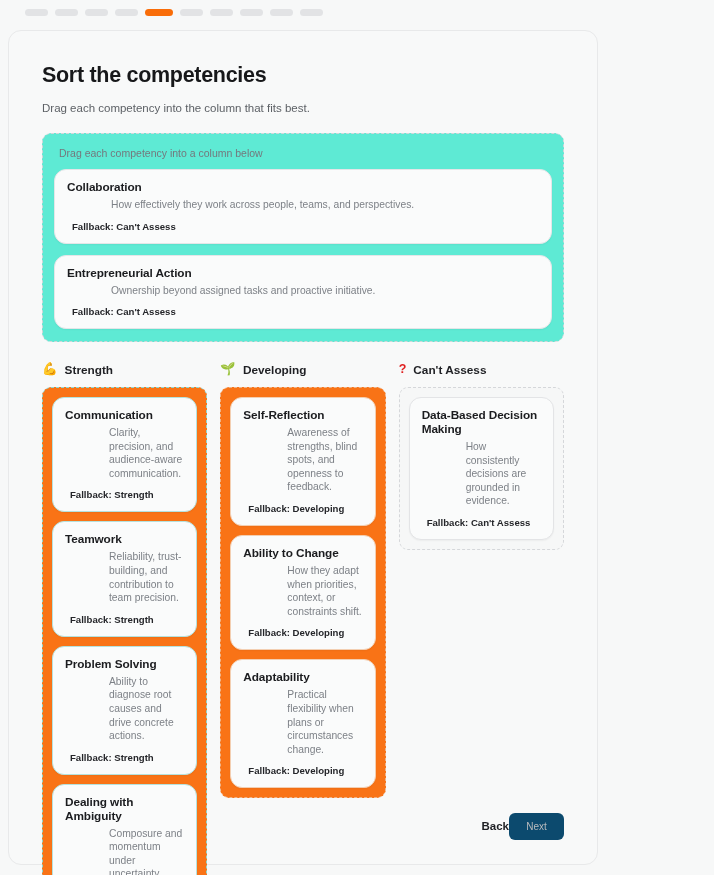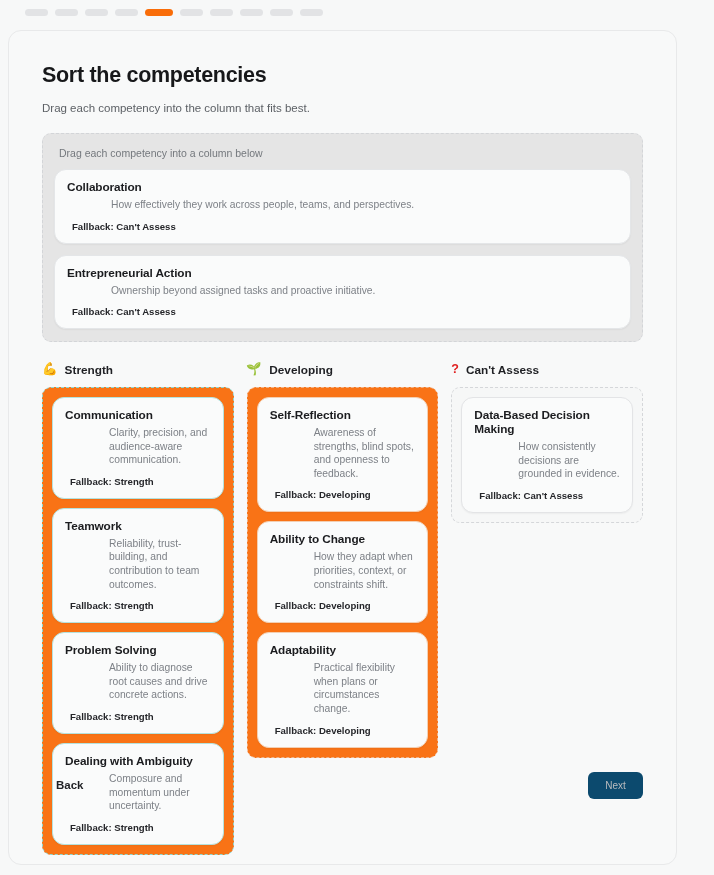--- a/index.html
+++ b/index.html
@@ -24,21 +24,21 @@
     background: #e2e3e5;
   }
   .pill.active {
     background: #f96d09;
     width: 28px;
   }
   .page-card {
     position: absolute;
     left: 8px;
     top: 30px;
-    width: 669px;
+    width: 590px;
     height: 835px;
     background: #f8f9f9;
     border: 1px solid #e8e9ea;
     border-radius: 13px;
   }
   .inner {
     padding: 32px 33px 0 33px;
   }
   .page-title {
     font-size: 21.5px;
@@ -48,21 +48,21 @@
     margin-bottom: 14px;
   }
   .page-subtitle {
     font-size: 11.5px;
     color: #5d6166;
     margin-bottom: 19px;
   }
   .pool {
     border: 1px dashed #d3d5d8;
     border-radius: 9px;
-    background: #e5e5e5;
+    background: #5eead4;
     padding: 11px 11px 12px 11px;
   }
   .pool-label {
     font-size: 10.5px;
     color: #74787d;
     margin: 2px 0 10px 5px;
   }
   .card {
     background: #fafbfb;
     border: 1px solid #e4e6e8;
@@ -127,26 +127,26 @@
     border-color: #d5d7da;
     background: #f6f7f7;
   }
   .dropzone.strength .card { border-color: #b5e2dd; }
   .dropzone.developing .card { border-color: #f3cfb2; }
   .dropzone.cant .card { border-color: #e3e4e6; }
   .dropzone .card + .card { margin-top: 9px; }
   .footer {
     display: flex;
     align-items: center;
-    justify-content: space-between;
+    justify-content: flex-end;
     padding: 0 33px;
     position: absolute;
     left: 0;
     right: 0;
-    top: 734px;
+    top: 775px;
     height: 40px;
   }
   .back-link {
     font-size: 11.5px;
     font-weight: bold;
     color: #1f2024;
     background: none;
     border: none;
     cursor: pointer;
     padding-left: 14px;
@@ -208,21 +208,21 @@
             <span>Strength</span>
           </div>
           <div class="dropzone strength">
             <div class="card">
               <div class="card-title">Communication</div>
               <div class="card-desc">Clarity, precision, and audience-aware communication.</div>
               <div class="card-fallback">Fallback: Strength</div>
             </div>
             <div class="card">
               <div class="card-title">Teamwork</div>
-              <div class="card-desc">Reliability, trust-building, and contribution to team outcomes.</div>
+              <div class="card-desc">Reliability, trust-building, and contribution to team precision.</div>
               <div class="card-fallback">Fallback: Strength</div>
             </div>
             <div class="card">
               <div class="card-title">Problem Solving</div>
               <div class="card-desc">Ability to diagnose root causes and drive concrete actions.</div>
               <div class="card-fallback">Fallback: Strength</div>
             </div>
             <div class="card">
               <div class="card-title">Dealing with Ambiguity</div>
               <div class="card-desc">Composure and momentum under uncertainty.</div>

